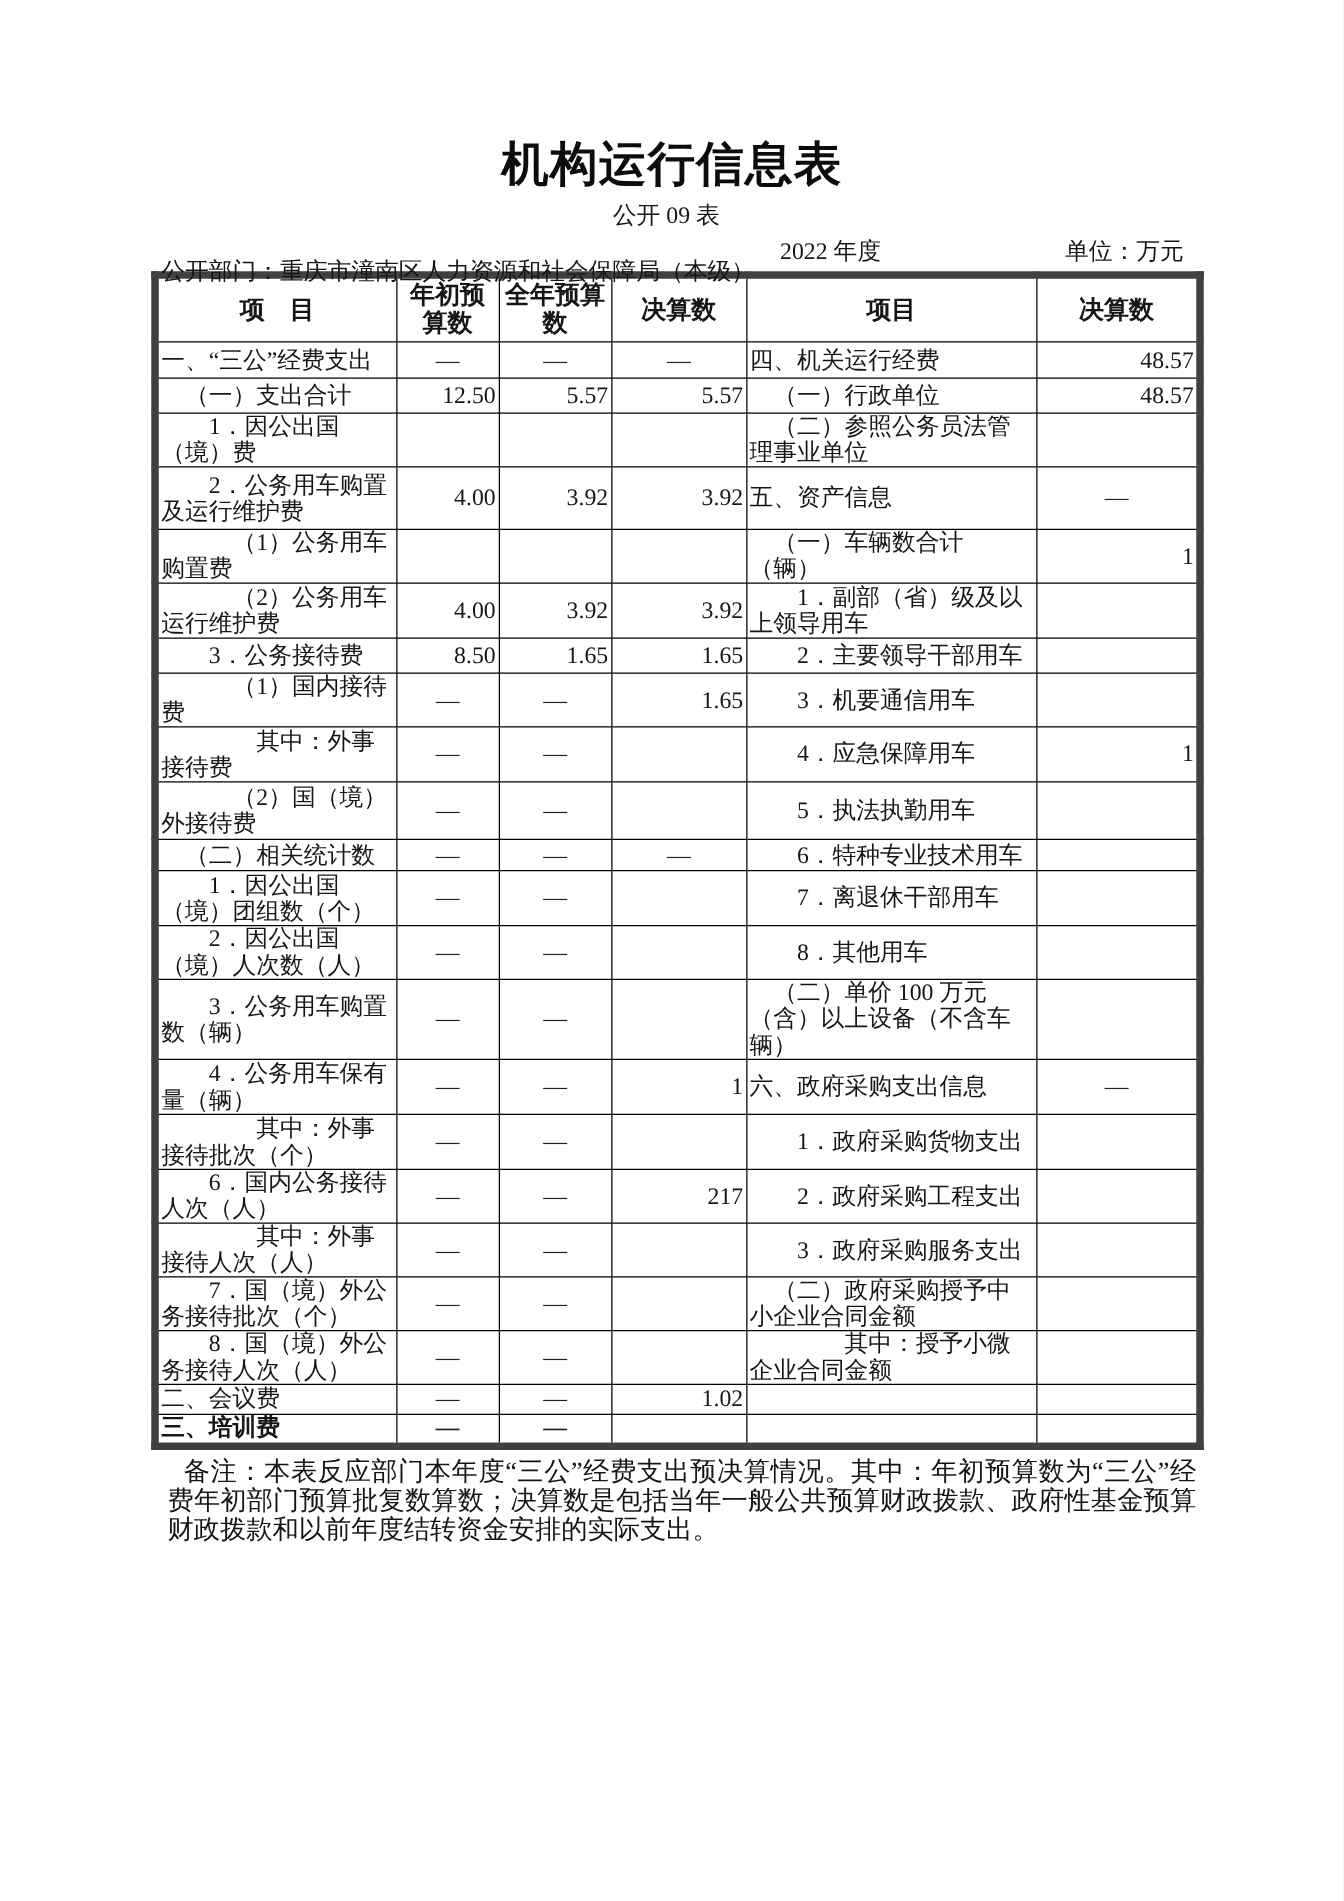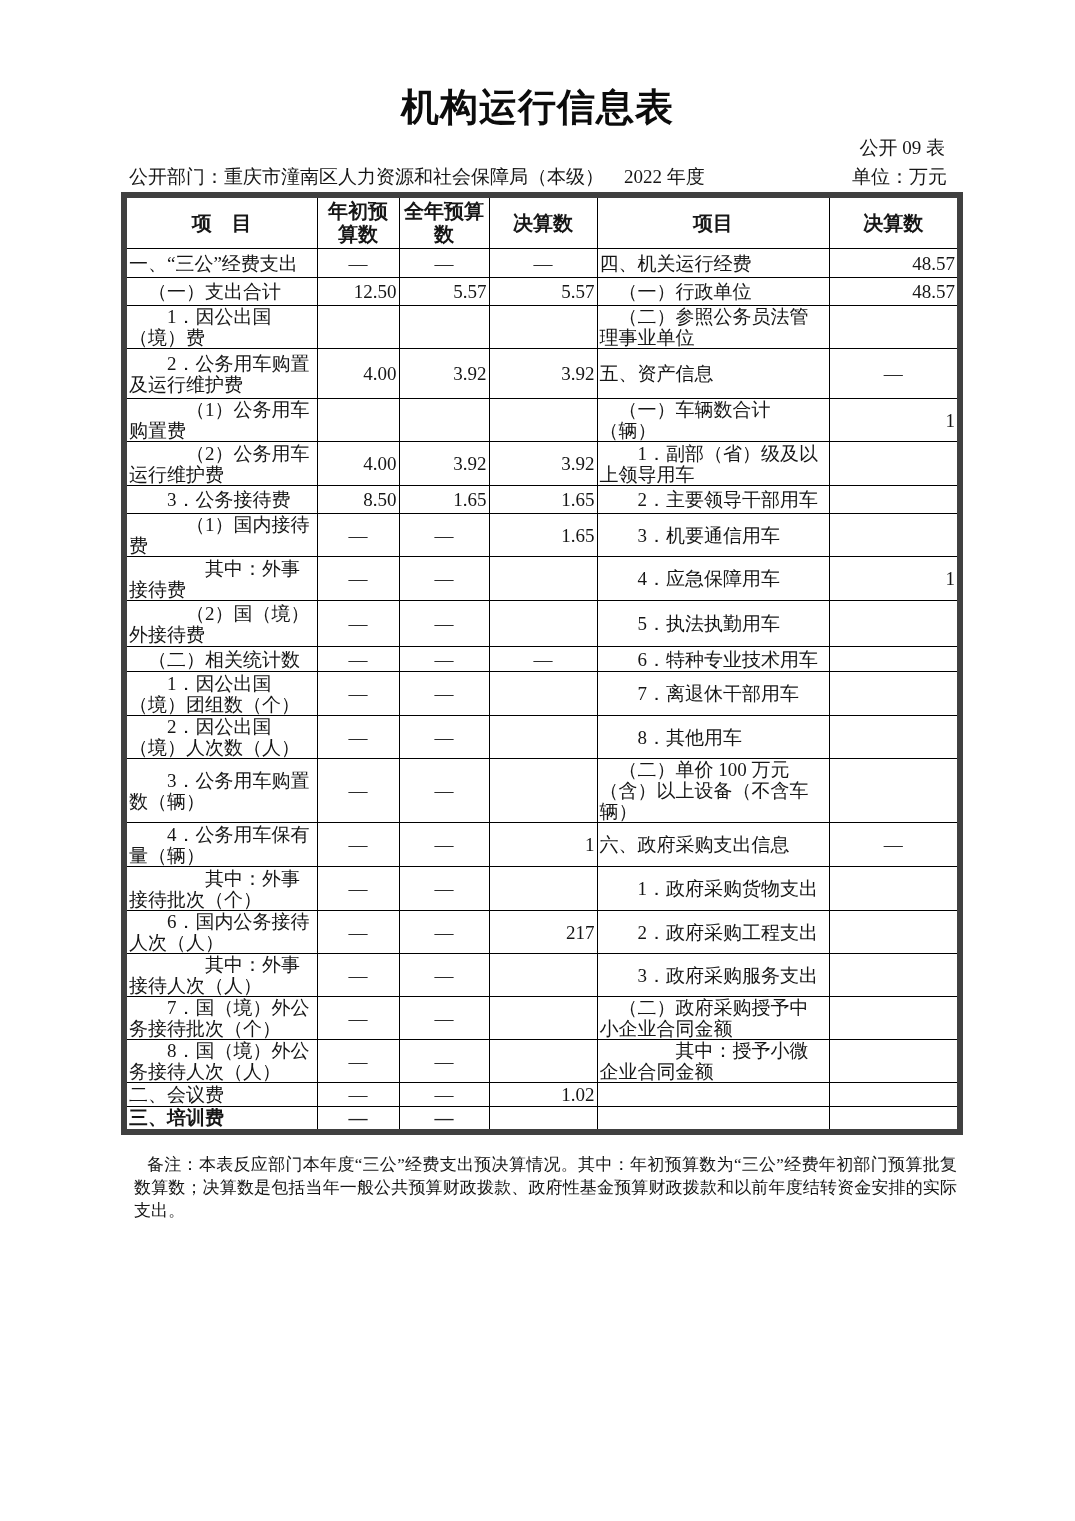--- a/index.html
+++ b/index.html
@@ -8,35 +8,35 @@
     width:1075px;height:1521px;
     background:#ffffff;
     outline:1px solid #d8d8d8;
     margin:0 auto;
     font-family:"Liberation Serif","DejaVu Serif",serif;
     color:#161616;
     overflow:hidden;
   }
   .content{width:836px;margin-left:121px;}
   .doc-title{
-    margin:0;padding-top:84px;
+    margin:0;padding-top:109px;
     text-align:center;
     font-family:"Liberation Sans","DejaVu Sans",sans-serif;
     font-weight:bold;font-size:38px;line-height:46px;
     letter-spacing:1px;color:#0c0c0c;
   }
   .form-code{
-    margin-top:7px;text-align:right;padding-right:12px;
+    margin-top:7px;text-align:center;padding-right:12px;
     font-size:19px;line-height:22px;
   }
   .info-line{
     position:relative;margin-top:5px;height:26px;
     font-size:19px;line-height:26px;
   }
-  .info-dept{position:absolute;left:8px;top:0;}
+  .info-dept{position:absolute;left:8px;top:16px;}
   .info-year{position:absolute;left:503px;top:0;}
   .info-unit{position:absolute;right:10px;top:0;}
   table.main{
     margin-top:2px;
     border-collapse:collapse;table-layout:fixed;
     width:836px;
     border:6px solid #404040;
   }
   table.main th,table.main td{
     border:1px solid #000;
@@ -47,22 +47,22 @@
   }
   table.main th{
     font-weight:bold;font-size:20px;line-height:23px;
     text-align:center;padding:2px;
   }
   tr.head-row{height:50px;}
   td.c-label{text-align:left;white-space:pre-wrap;word-break:break-all;}
   td.c-num{text-align:right;padding-right:10px;font-size:19px;}
   td.c-dash{text-align:center;color:#222;}
   .note{
-    margin-top:18px;
-    font-size:17px;line-height:23px;
+    margin-top:6px;
+    font-size:21px;line-height:23px;
     padding-left:13px;text-indent:13px;
     text-align:justify;
     color:#141414;
   }
 </style>
 </head>
 <body>
 
 <div class="page">
   <h1 class="doc-title">机构运行信息表</h1>

